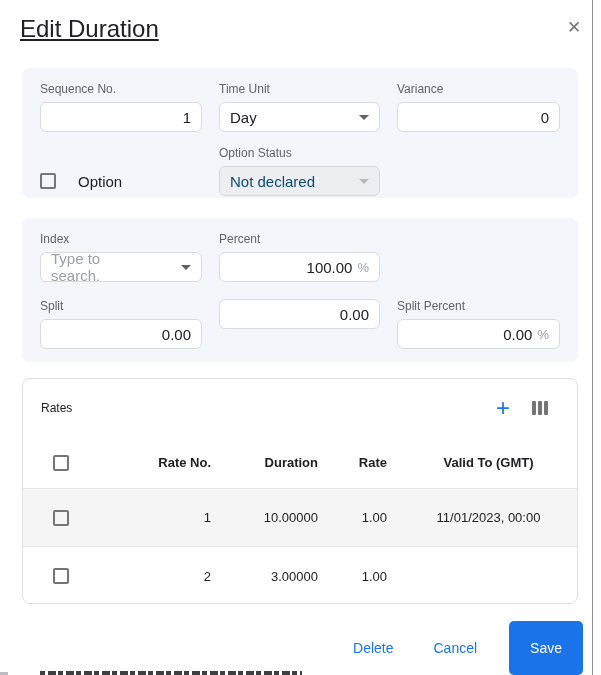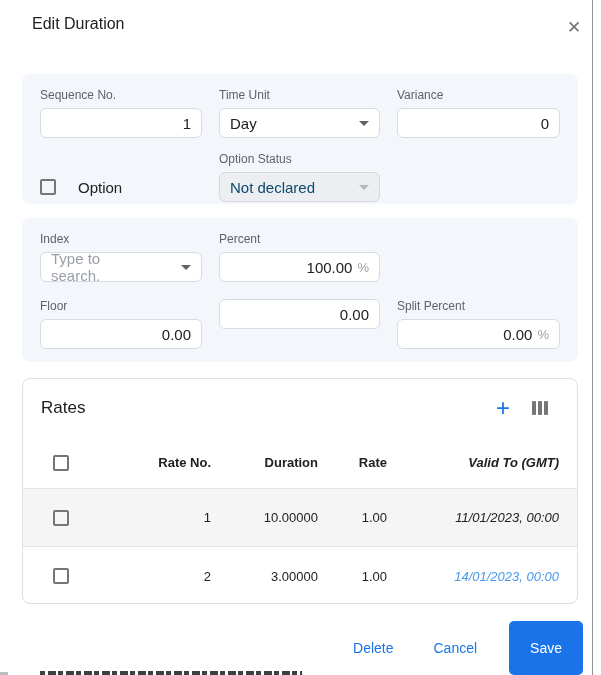--- a/index.html
+++ b/index.html
@@ -9,27 +9,27 @@
   .screen { position:relative; width:601px; height:675px; background:#fff; overflow:hidden; }
 
   
   .right-edge-line { position:absolute; left:592px; top:0; width:1px; height:675px; background:#8f9296; }
   .right-edge-gap { position:absolute; left:593px; top:0; width:8px; height:675px; background:#ffffff; }
   .bottom-artifact { position:absolute; left:40px; bottom:0; width:262px; height:4px; overflow:hidden;
     background:repeating-linear-gradient(90deg,#3c4043 0 5px,transparent 5px 8px,#3c4043 8px 16px,transparent 16px 18px); }
   .bottom-corner { position:absolute; left:0; bottom:0; width:8px; height:3px; background:#b9bcc0; }
 
   
-  .dialog-title { position:absolute; left:32px; top:15px; font-size:16px; font-weight:400; color:#202124; }
+  .dialog-title { position:absolute; left:20px; top:15px; font-size:24px; font-weight:400; color:#202124;text-decoration:underline; }
   .close-btn { position:absolute; left:563px; top:16px; width:22px; height:22px; display:flex; align-items:center; justify-content:center;
     font-size:17px; color:#757575; cursor:pointer; }
 
   
   .section { position:absolute; left:22px; width:556px; background:#f3f6fb; border-radius:8px; padding:14px 18px; }
-  .section-general { top:74px; height:130px; }
+  .section-general { top:68px; height:130px; }
   .section-index { top:218px; height:144px; }
 
   .grid3 { display:grid; grid-template-columns:162px 161px 163px; column-gap:17px; }
   .row-gap { margin-top:14px; }
 
   .field-label { font-size:12px; color:#5f6368; line-height:14px; margin-bottom:6px; }
   .textbox { height:30px; background:#fff; border:1px solid #d8dce1; border-radius:6px; display:flex; align-items:center;
     padding:0 10px; font-size:15px; color:#202124; }
   .textbox.right { justify-content:flex-end; }
   .suffix { color:#9aa0a6; font-size:13px; margin-left:5px; }
@@ -43,31 +43,31 @@
   .selectbox.disabled .caret { border-top-color:#b3b8be; }
 
   .option-cell { display:flex; align-items:center; height:30px; align-self:end; }
   .checkbox { width:16px; height:16px; border:2px solid #757575; border-radius:2px; background:transparent; flex:0 0 auto; cursor:pointer; }
   .option-label { font-size:15px; color:#202124; margin-left:22px; }
 
   
   .card { position:absolute; left:22px; top:378px; width:556px; height:226px; background:#fff;
     border:1px solid #e0e0e0; border-radius:8px; overflow:hidden; }
   .card-head { display:flex; align-items:center; height:58px; padding:0 29px 0 18px; }
-  .card-title { flex:1; font-size:17px; font-weight:500; color:#202124; }
+  .card-title { flex:1; font-size:12px; font-weight:500; color:#202124; }
   .plus-icon { color:#1a73e8; font-size:24px; font-weight:400; line-height:20px; cursor:pointer; margin-right:22px; }
   .columns-icon { display:flex; gap:2px; cursor:pointer; }
   .columns-icon span { width:4px; height:14px; background:#757575; border-radius:1px; }
 
   .trow { display:grid; grid-template-columns:38px 120px 107px 69px 1fr; align-items:center; padding-left:30px; padding-right:18px; }
   .thead { height:52px; border-bottom:1px solid #e6e6e6; font-weight:700; font-size:13px; }
   .tbody-row { height:58px; font-size:13px; }
   .tbody-row.striped { background:#f5f5f5; border-bottom:1px solid #e6e6e6; }
   .cell-r { text-align:right; }
-  .cell-l { text-align:right; padding-left:31px;font-style:italic; }
+  .cell-l { text-align:center; padding-left:31px; }
   .link { color:#4a99e8; }
 
   
   .footer { position:absolute; left:22px; top:630px; width:561px; height:36px; display:flex; align-items:center; justify-content:flex-end; }
   .text-btn { font-size:14px; font-weight:400; color:#1a73e8; cursor:pointer; padding:6px 8px; }
   .text-btn.cancel { margin-left:24px; }
   .save-btn { margin-left:24px; background:#1a73e8; color:#fff; font-size:14px; font-weight:500;
     border:none; border-radius:5px; padding:19px 21px; cursor:pointer; }
 </style>
 </head>
@@ -129,21 +129,21 @@
         <div class="field-label">Percent</div>
         <div class="textbox right">
           <span>100.00</span>
           <span class="suffix">%</span>
         </div>
       </div>
       <div></div>
     </div>
     <div class="grid3" style="margin-top:17px;">
       <div>
-        <div class="field-label">Floor</div>
+        <div class="field-label">Split</div>
         <div class="textbox right">
           <span>0.00</span>
         </div>
       </div>
       <div>
         <div class="textbox right">
           <span>0.00</span>
         </div>
       </div>
       <div>
@@ -184,21 +184,20 @@
       <div class="cell-r">1.00</div>
       <div class="cell-l">11/01/2023, 00:00</div>
     </div>
     <div class="trow tbody-row">
       <div>
           <div class="checkbox"></div>
         </div>
       <div class="cell-r">2</div>
       <div class="cell-r">3.00000</div>
       <div class="cell-r">1.00</div>
-      <div class="cell-l link">14/01/2023, 00:00</div>
     </div>
   </div>
 
   <div class="footer">
     <div class="text-btn">Delete</div>
     <div class="text-btn cancel">Cancel</div>
     <button class="save-btn">Save</button>
   </div>
 
   <div class="right-edge-line"></div>

